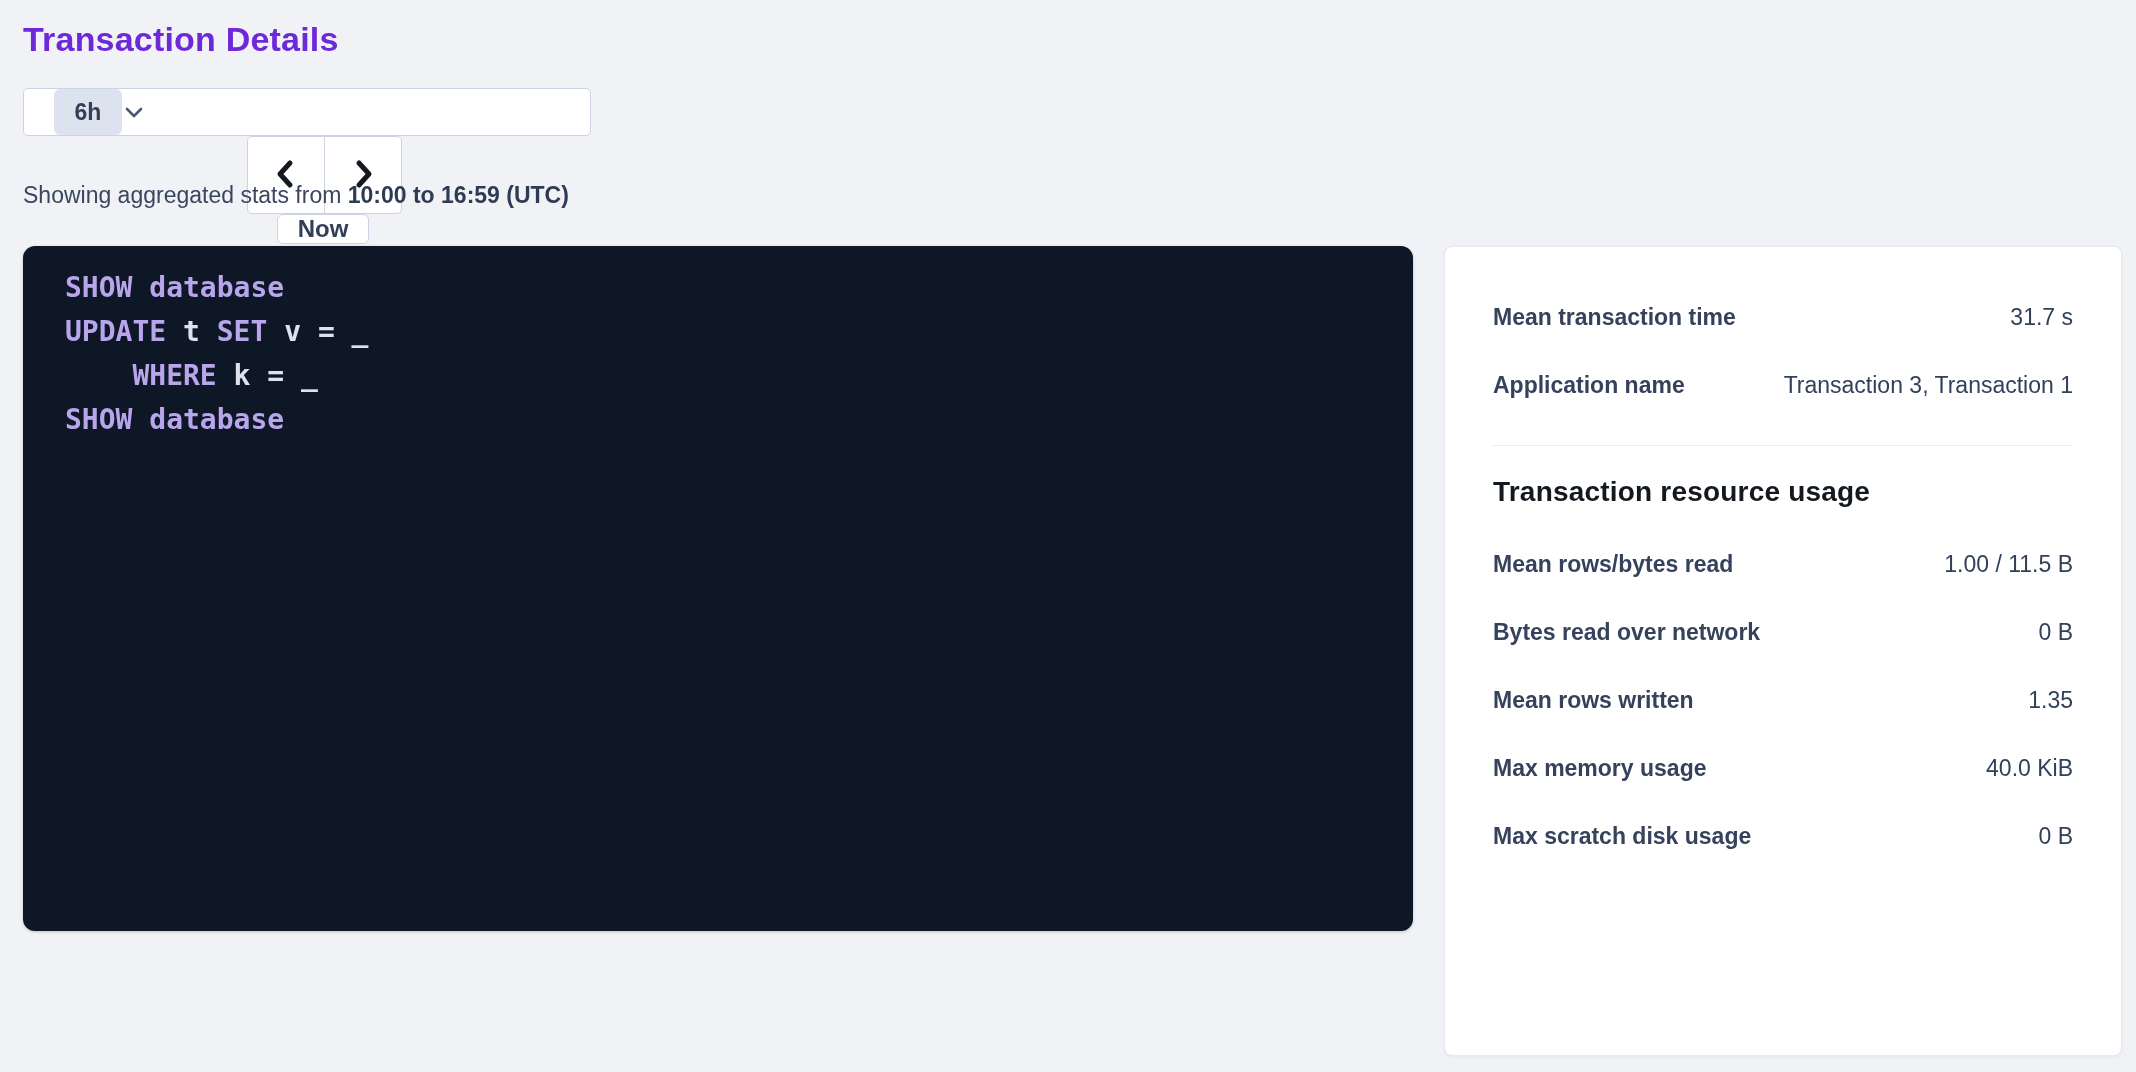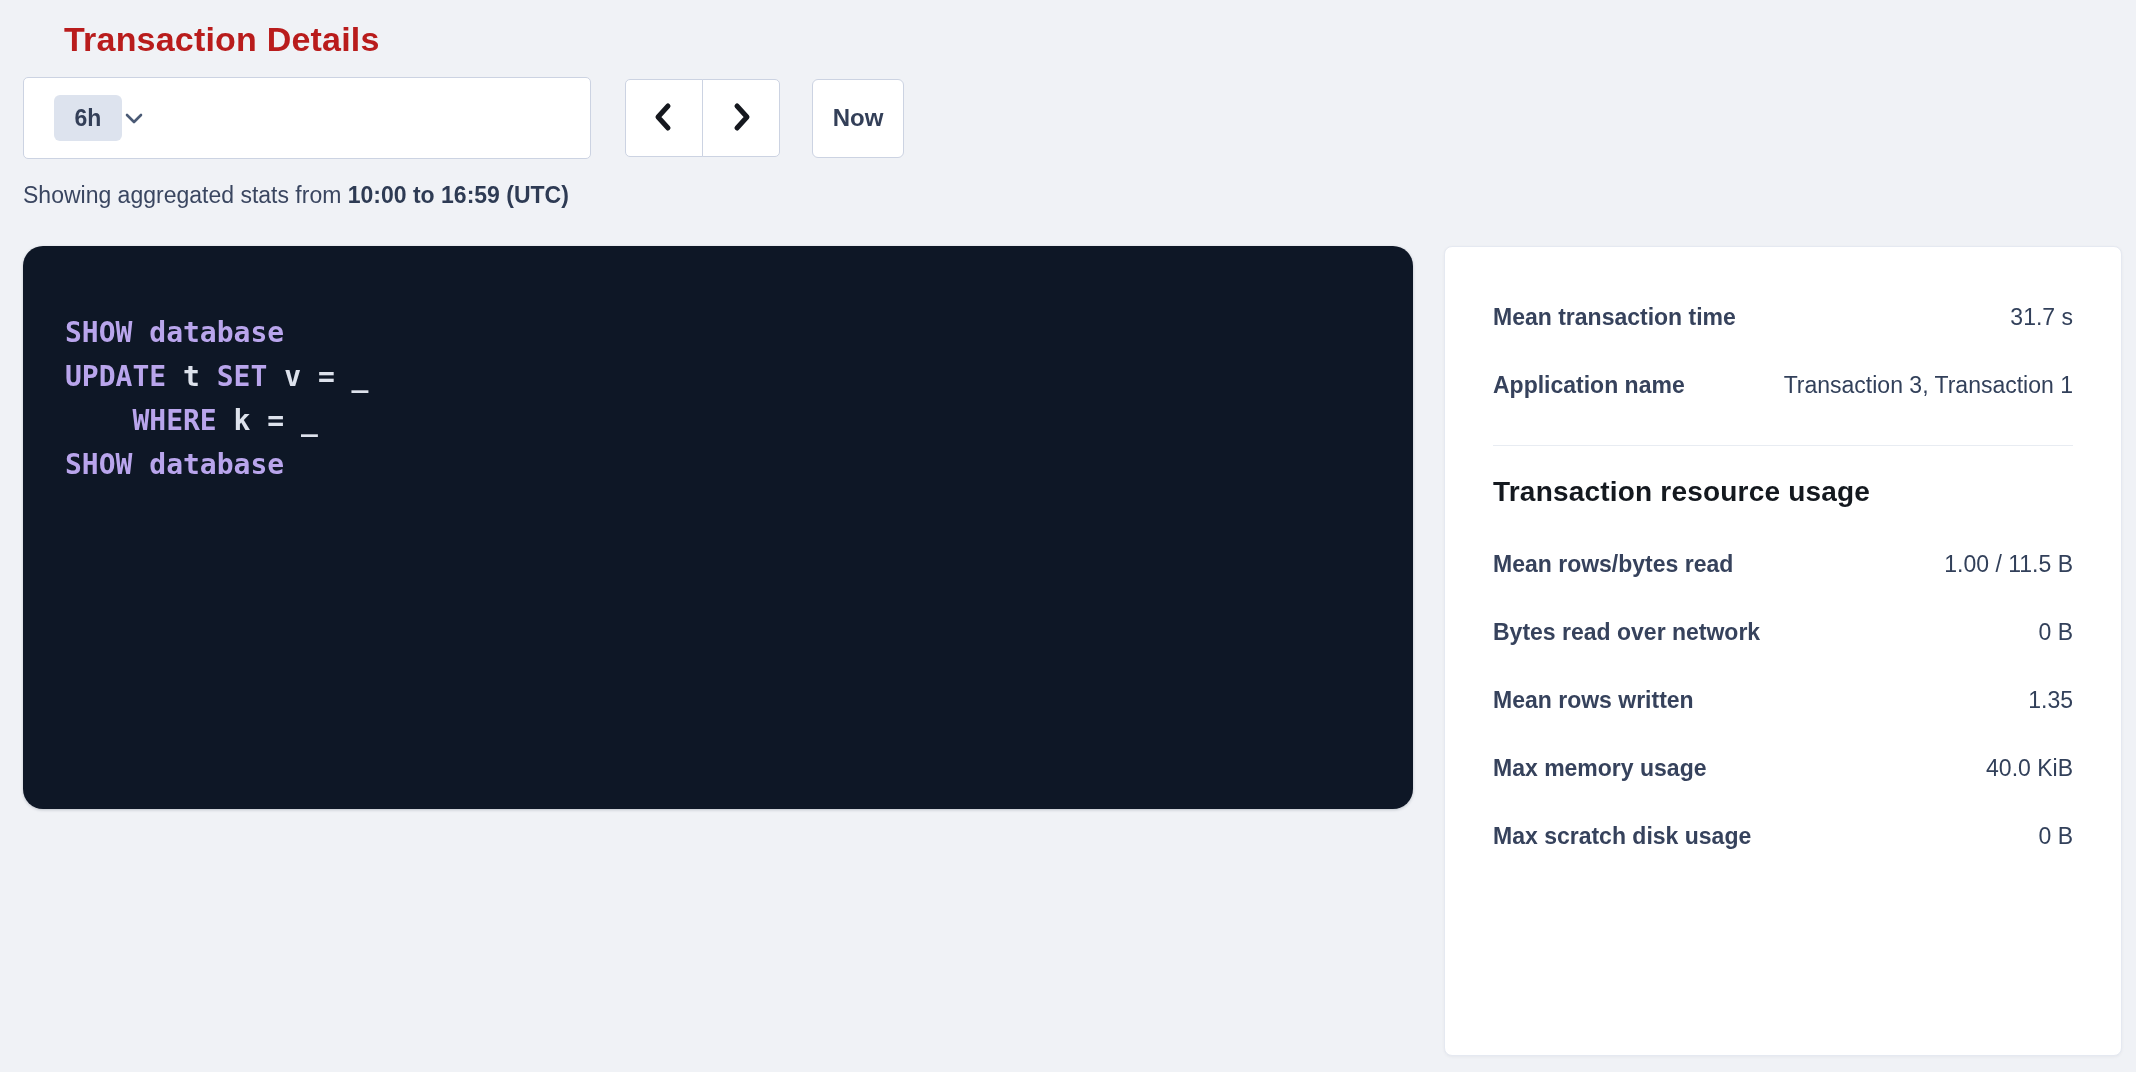--- a/index.html
+++ b/index.html
@@ -6,27 +6,26 @@
   html, body {
     width: 2136px; height: 1072px;
     background: #f0f2f6;
     font-family: "Liberation Sans", sans-serif;
     color: #3a4660;
     overflow: hidden;
     position: relative;
   }
   .page-title {
     position: absolute; left: 23px; top: 20px;
-    font-size: 34px; font-weight: 700; color: #b91c1c;
+    font-size: 34px; font-weight: 700; color: #6d28d9;
     letter-spacing: 0.2px;
-    margin-left: 41px;
   }
   .toolbar {
     position: absolute; left: 23px; top: 88px;
-    display: flex; align-items: center; height: 60px;
+    display: flex; align-items: center; height: 60px; flex-direction: column;
   }
   .time-dropdown {
     width: 568px; height: 82px;
     background: #ffffff;
     border: 1px solid #ccd3e2;
     border-radius: 5px;
     display: flex; align-items: center;
     padding: 0 30px 0 30px;
     cursor: pointer;
   }
@@ -65,25 +64,25 @@
     cursor: pointer;
   }
   .caption {
     position: absolute; left: 23px; top: 181px;
     font-size: 23px; color: #3a4660; line-height: 28px;
   }
   .caption .range { font-weight: 700; color: #2e3b54; }
 
   .code-block {
     position: absolute; left: 23px; top: 246px;
-    width: 1390px; height: 563px;
+    width: 1390px; height: 685px;
     background: var(--code-bg, #0e1726);
-    border-radius: 20px;
+    border-radius: 12px;
     box-shadow: 0 1px 3px rgba(40,50,70,0.25);
-    padding: 65px 20px 0 42px;
+    padding: 20px 20px 0 42px;
     overflow: hidden;
   }
   .code-line {
     font-family: "DejaVu Sans Mono", monospace;
     font-size: 28px; font-weight: 700;
     line-height: 44px;
     white-space: pre;
   }
   .code-line .keyword { color: var(--kw, #b9a5ec); }
   .code-line .plain   { color: var(--plain, #dde2ec); }

